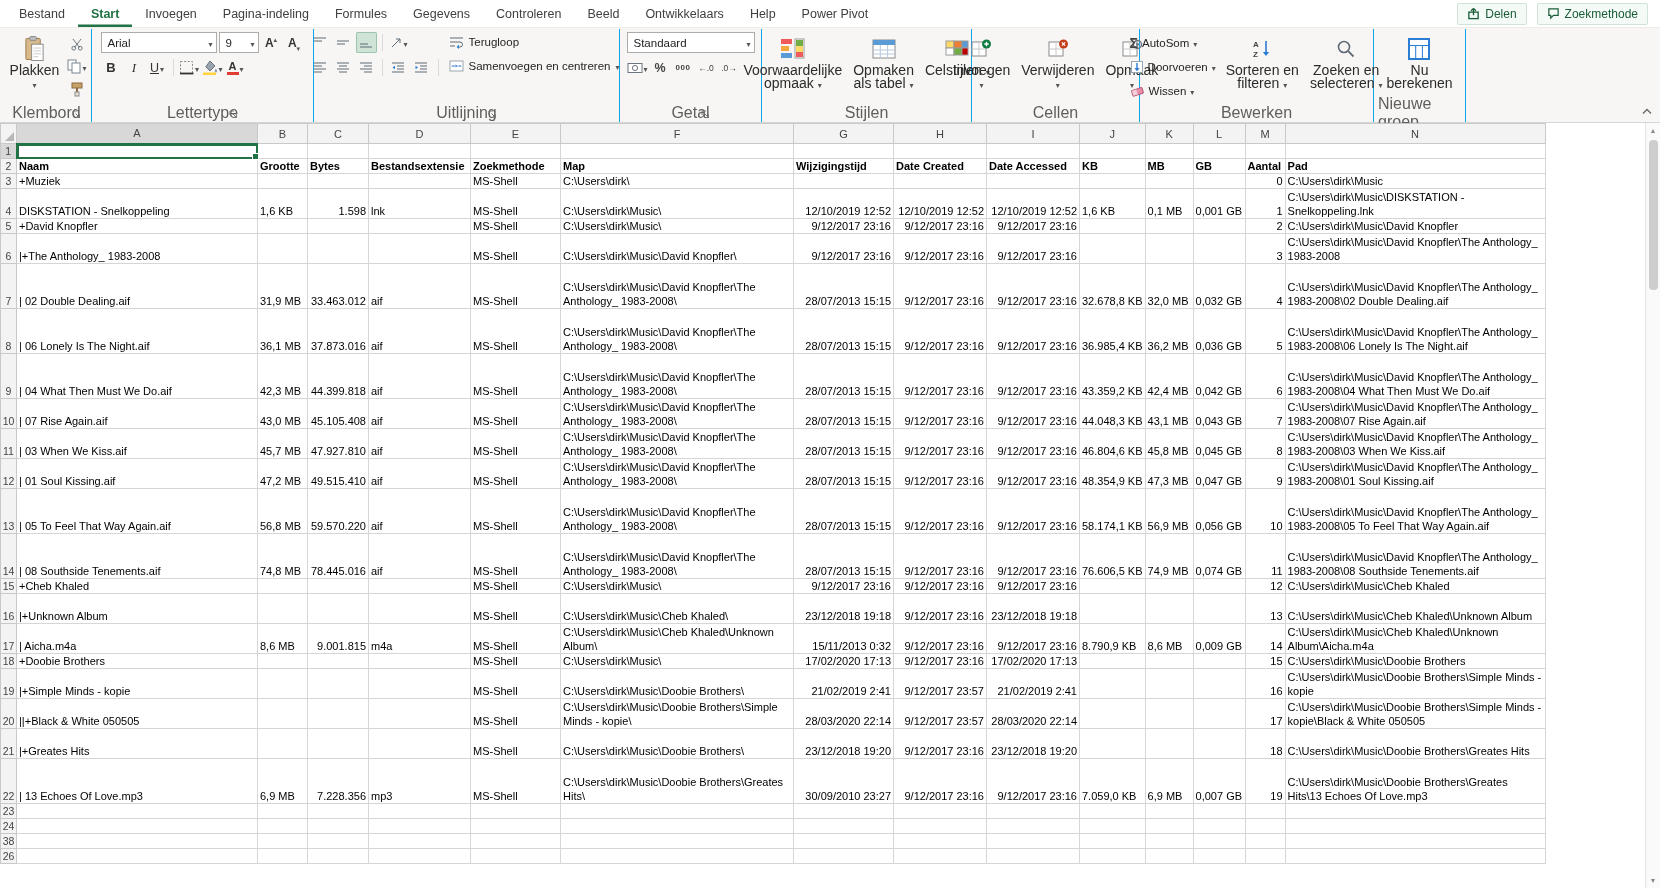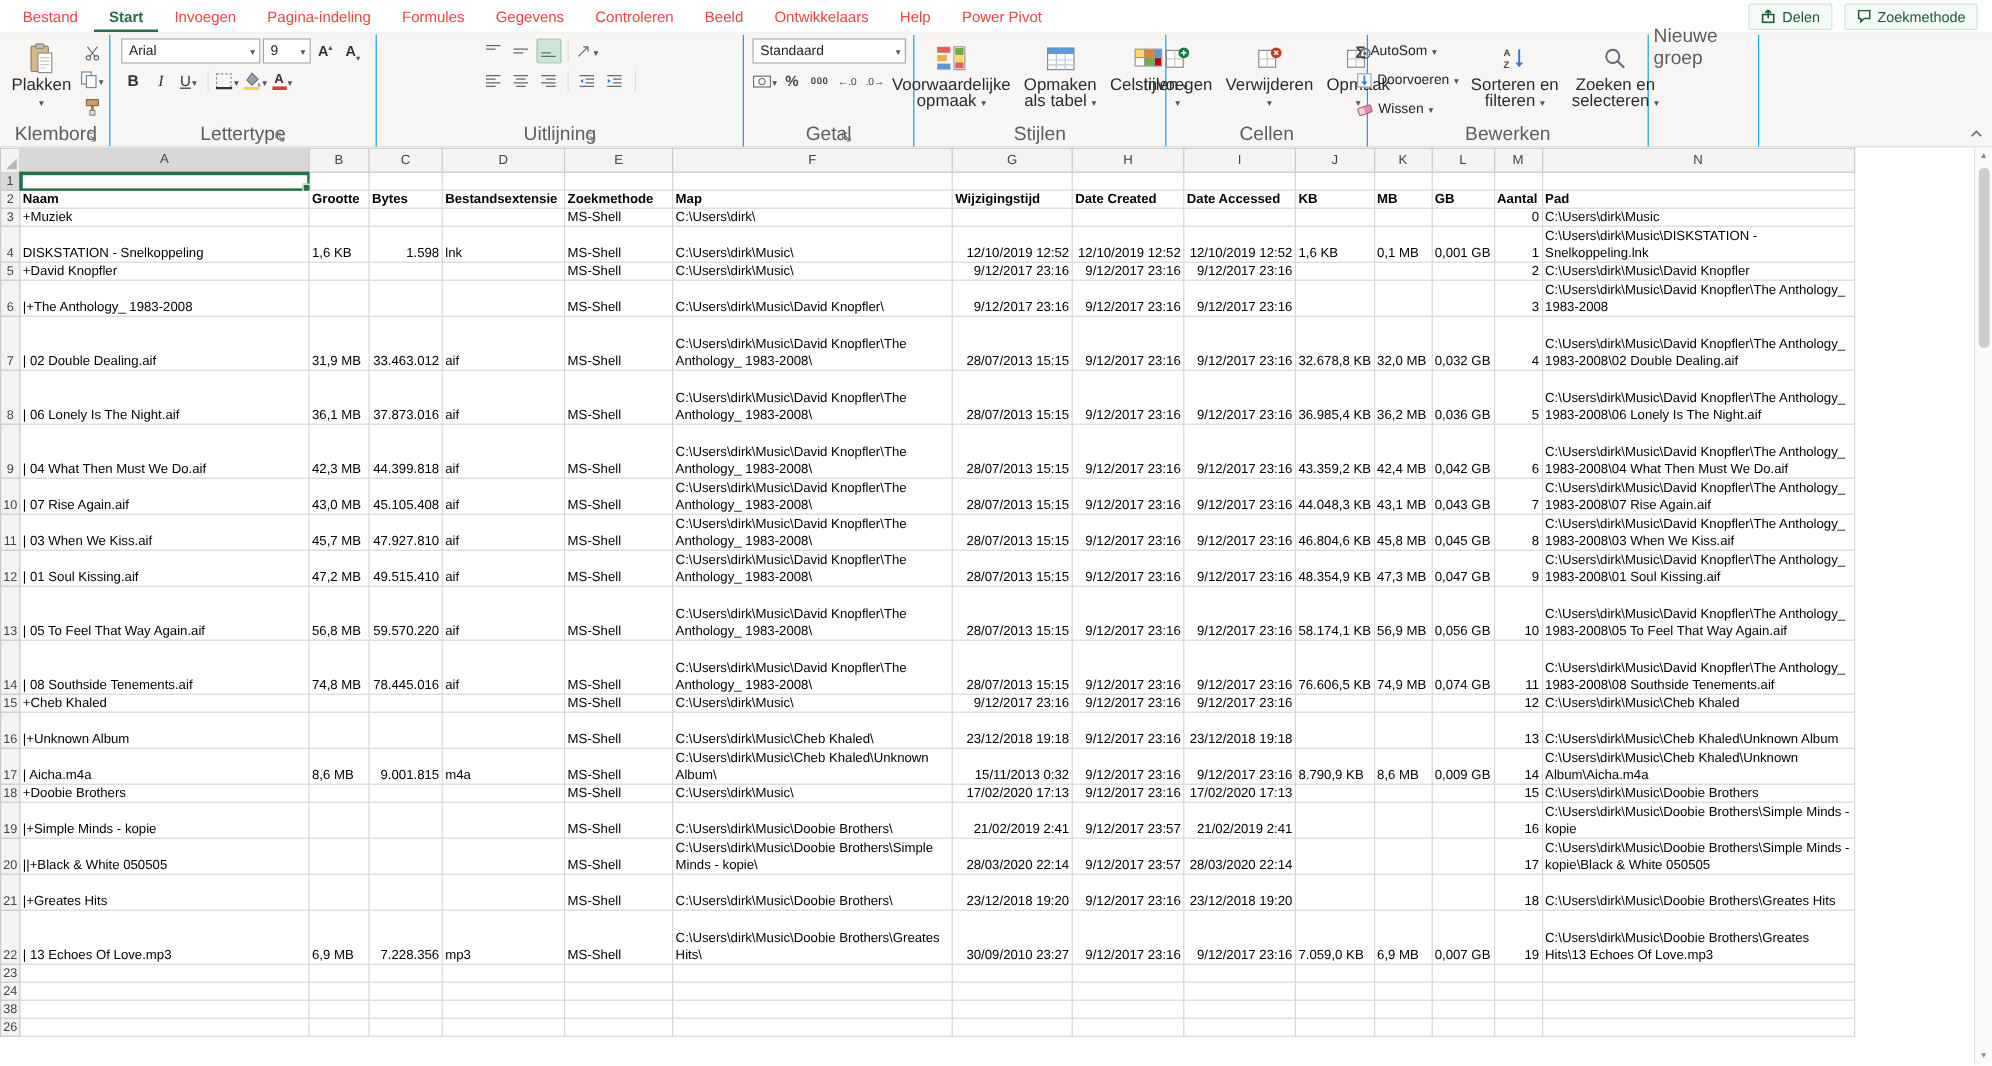--- a/index.html
+++ b/index.html
@@ -3,21 +3,21 @@
 <meta charset="utf-8">
 <style>
   *{margin:0;padding:0;box-sizing:border-box;}
   html,body{width:1660px;height:888px;overflow:hidden;}
   body{font-family:"Liberation Sans","DejaVu Sans",sans-serif;background:#fff;color:#252423;font-size:12px;}
   .app{width:1660px;height:888px;display:flex;flex-direction:column;overflow:hidden;}
 
   
   .tabbar{height:28px;display:flex;align-items:stretch;background:#fff;padding-left:6px;border-bottom:1px solid #eeecea;}
   .tabs{display:flex;}
-  .tab{padding:0 13px;display:flex;align-items:center;font-size:12.5px;color:#ef4444;white-space:nowrap;}
+  .tab{padding:0 13px;display:flex;align-items:center;font-size:12.5px;color:#404040;white-space:nowrap;}
   .tab.active{color:#217346;font-weight:bold;box-shadow:inset 0 -2.5px 0 #217346;}
   .tabbar-right{margin-left:auto;display:flex;align-items:center;gap:10px;padding-right:12px;}
   .pillbtn{display:flex;align-items:center;gap:5px;border:1px solid #cfe3d8;background:#f4faf6;color:#185c37;height:22px;padding:0 9px;border-radius:2px;font-size:12px;white-space:nowrap;}
 
   
   .ribbon{height:95px;background:#f7f6f5;border-bottom:1px solid #d8d6d4;display:flex;align-items:stretch;padding:1px 2px 0 2px;position:relative;}
   .rgroup{display:flex;flex-direction:column;border-right:1px solid #0ea5e9;padding:2px 4px 0 4px;align-items:center;}
   .rbody{flex:1;display:flex;align-items:flex-start;gap:3px;}
   .rfoot{height:18px;display:flex;align-items:center;justify-content:center;position:relative;font-size:16px;color:#605e5c;}
   .launcher{position:absolute;right:0;bottom:3px;line-height:0;}
@@ -279,20 +279,40 @@
               </div>
             <div class="sbtn">
                 <svg width="14" height="14">
                   <path d="M1 2h12M6 5h7M6 8h7M1 11h12" stroke="#5f6a75"></path>
                   <path d="M1.5 4.8v3.4L4 6.5z" fill="#2b7cd3" stroke="none"></path>
                 </svg>
               </div>
           </div>
         </div>
         <span class="vsep"></span>
+        <div class="rcolstack">
+          <div class="tbtn">
+            <svg width="15" height="14">
+                <path d="M1 3h13M1 7h10a2.5 2.5 0 0 1 0 5h-1" fill="none" stroke="#5f6a75"></path>
+                <path d="M10 9.6l-2.4 2.4 2.4 2v-4.4z" fill="#2b7cd3"></path>
+                <path d="M1 11h5" stroke="#5f6a75"></path>
+              </svg>
+            <span>Terugloop</span>
+          </div>
+          <div class="tbtn">
+            <svg width="15" height="14">
+                <rect x="1" y="2" width="13" height="10" fill="#fff" stroke="#9aa6b0"></rect>
+                <path d="M1 7h13" stroke="#d4dade"></path>
+                <path d="M3 7h2.5M12 7H9.5" stroke="#2b7cd3"></path>
+                <path d="M6.5 5.5v3L8.6 7z" fill="#2b7cd3"></path>
+              </svg>
+            <span>Samenvoegen en centreren</span>
+            <span class="dd"></span>
+          </div>
+        </div>
       </div>
       <div class="rfoot">
         <span>Uitlijning</span>
         <span class="launcher"><svg width="9" height="9">
               <path d="M1 1h4M1 1v4" stroke="#777" fill="none"></path>
               <path d="M3.5 3.5l4 4M7.5 7.5v-3M7.5 7.5h-3" stroke="#777" fill="none"></path>
             </svg></span>
       </div>
     </div>
 
@@ -480,20 +500,32 @@
           <span class="bl">Zoeken en</span>
           <span class="bl"><span>selecteren</span> <span class="dd"></span></span>
         </div>
       </div>
       <div class="rfoot">
           <span>Bewerken</span>
         </div>
     </div>
 
     <div class="rgroup" style="width:92px">
+      <div class="rbody" style="justify-content:center">
+        <div class="bb">
+          <span class="bi">
+            <svg width="24" height="24">
+                <rect x="2" y="2" width="20" height="20" fill="#fff" stroke="#2b7cd3" stroke-width="2"></rect>
+                <path d="M2 8.5h20M8.7 8.5V22M15.4 8.5V22" stroke="#2b7cd3"></path>
+              </svg>
+          </span>
+          <span class="bl">Nu</span>
+          <span class="bl">berekenen</span>
+        </div>
+      </div>
       <div class="rfoot">
           <span>Nieuwe groep</span>
         </div>
     </div>
 
     <div class="collapse">
       <svg width="10" height="7">
           <path d="M1 5.5l4-4 4 4" stroke="#666" fill="none" stroke-width="1.3"></path>
         </svg>
     </div>

